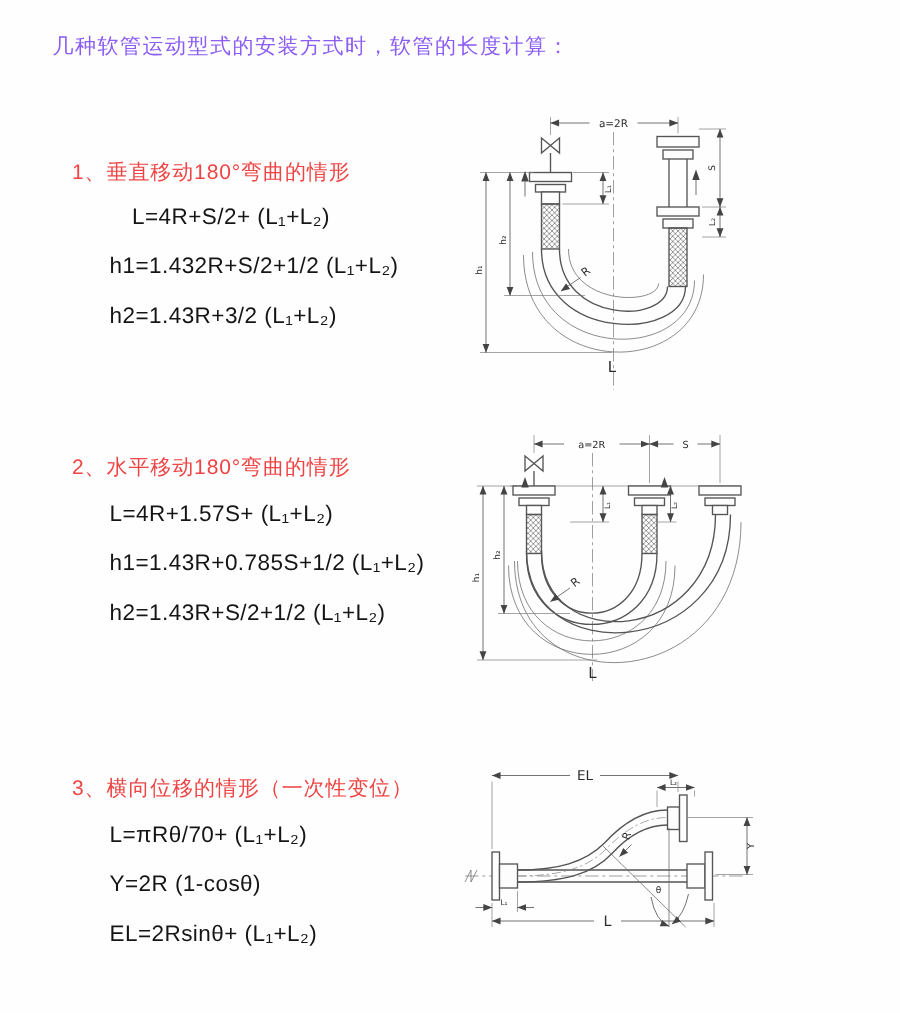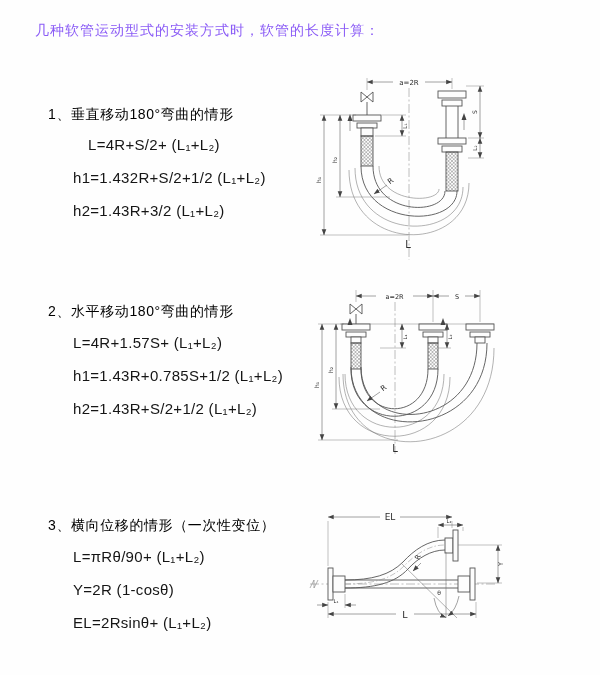--- a/index.html
+++ b/index.html
@@ -2,21 +2,21 @@
 <html><head>
 <meta charset="utf-8">
 <style>
   html,body{margin:0;padding:0;}
   body{
     width:600px;height:675px;position:relative;background:#fefefe;
     font-family:"Liberation Sans","DejaVu Sans",sans-serif;overflow:hidden;
   }
   .abs{position:absolute;white-space:nowrap;}
   .title{font-size:14px;color:#8b5cf6;letter-spacing:1px;font-weight:400;}
-  .heading{font-size:14px;color:#000000;letter-spacing:0.6px;}
+  .heading{font-size:14px;color:#ef4444;letter-spacing:0.6px;}
   .formula{font-size:15px;color:#151515;letter-spacing:0.3px;}
   svg.diag{position:absolute;}
   svg text{fill:#2b2b2b;font-family:"DejaVu Sans",sans-serif;}
   .geo{stroke:#555;stroke-width:0.9;fill:none;}
   .thin{stroke:#666;stroke-width:0.5;fill:none;}
   .dim{stroke:#555;stroke-width:0.55;fill:none;}
   .ext{stroke:#777;stroke-width:0.45;fill:none;}
   .cl{stroke:#8a8a8a;stroke-width:0.55;fill:none;stroke-dasharray:9 2.5 2 2.5;}
   .cds{stroke:#8a8a8a;stroke-width:0.5;fill:none;stroke-dasharray:6 2 1.5 2;}
   .flg{fill:#fdfdfd;stroke:#555;stroke-width:0.9;}
@@ -32,21 +32,21 @@
 <div class="abs formula" style="left:88px;top:136px">L=4R+S/2+ (L₁+L₂)</div>
 <div class="abs formula" style="left:73px;top:169px">h1=1.432R+S/2+1/2 (L₁+L₂)</div>
 <div class="abs formula" style="left:73px;top:202px">h2=1.43R+3/2 (L₁+L₂)</div>
 
 <div class="abs heading" style="left:48px;top:303px">2、水平移动180°弯曲的情形</div>
 <div class="abs formula" style="left:73px;top:334px">L=4R+1.57S+ (L₁+L₂)</div>
 <div class="abs formula" style="left:73px;top:367px">h1=1.43R+0.785S+1/2 (L₁+L₂)</div>
 <div class="abs formula" style="left:73px;top:400px">h2=1.43R+S/2+1/2 (L₁+L₂)</div>
 
 <div class="abs heading" style="left:48px;top:517px">3、横向位移的情形（一次性变位）</div>
-<div class="abs formula" style="left:73px;top:548px">L=πRθ/90+ (L₁+L₂)</div>
+<div class="abs formula" style="left:73px;top:548px">L=πRθ/70+ (L₁+L₂)</div>
 <div class="abs formula" style="left:73px;top:581px">Y=2R (1-cosθ)</div>
 <div class="abs formula" style="left:73px;top:614px">EL=2Rsinθ+ (L₁+L₂)</div>
 
 <svg class="diag" style="left:312px;top:70px" width="285" height="198" viewBox="0 0 285 198">
   <defs>
     <pattern id="hp1" patternUnits="userSpaceOnUse" width="3.5" height="3.5">
       <path d="M0,3.5 L3.5,0 M0,0 L3.5,3.5" stroke="#6a6a6a" stroke-width="0.45"></path>
     </pattern>
     <marker id="d1e" markerWidth="7" markerHeight="6" refX="5.8" refY="3" orient="auto" markerUnits="userSpaceOnUse">
       <path d="M0,0.7 L6,3 L0,5.3 Z" fill="#444"></path>

